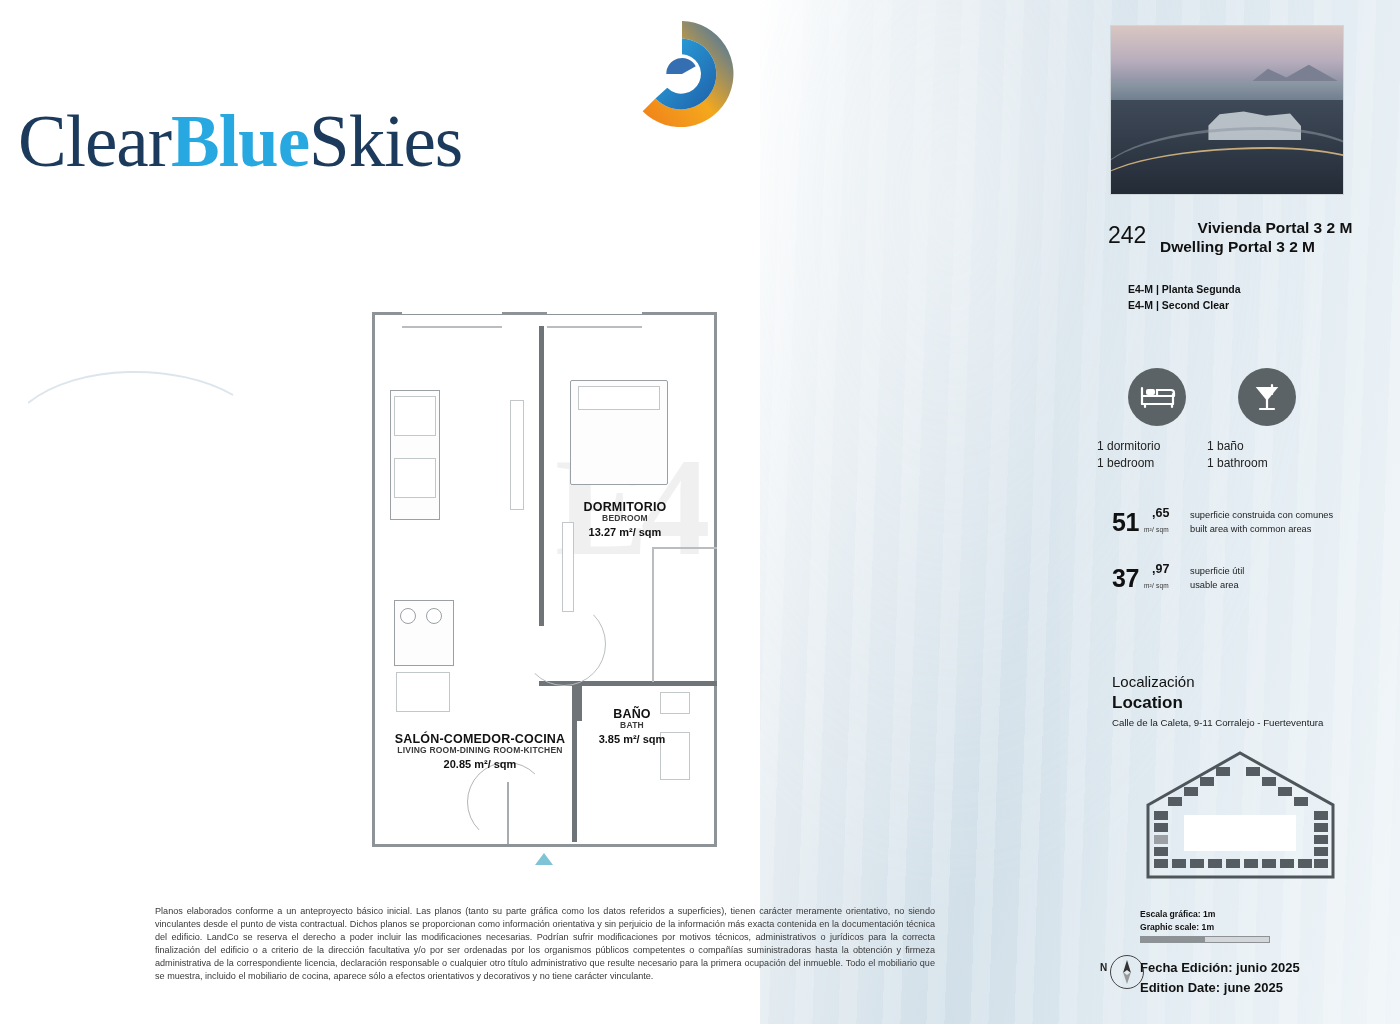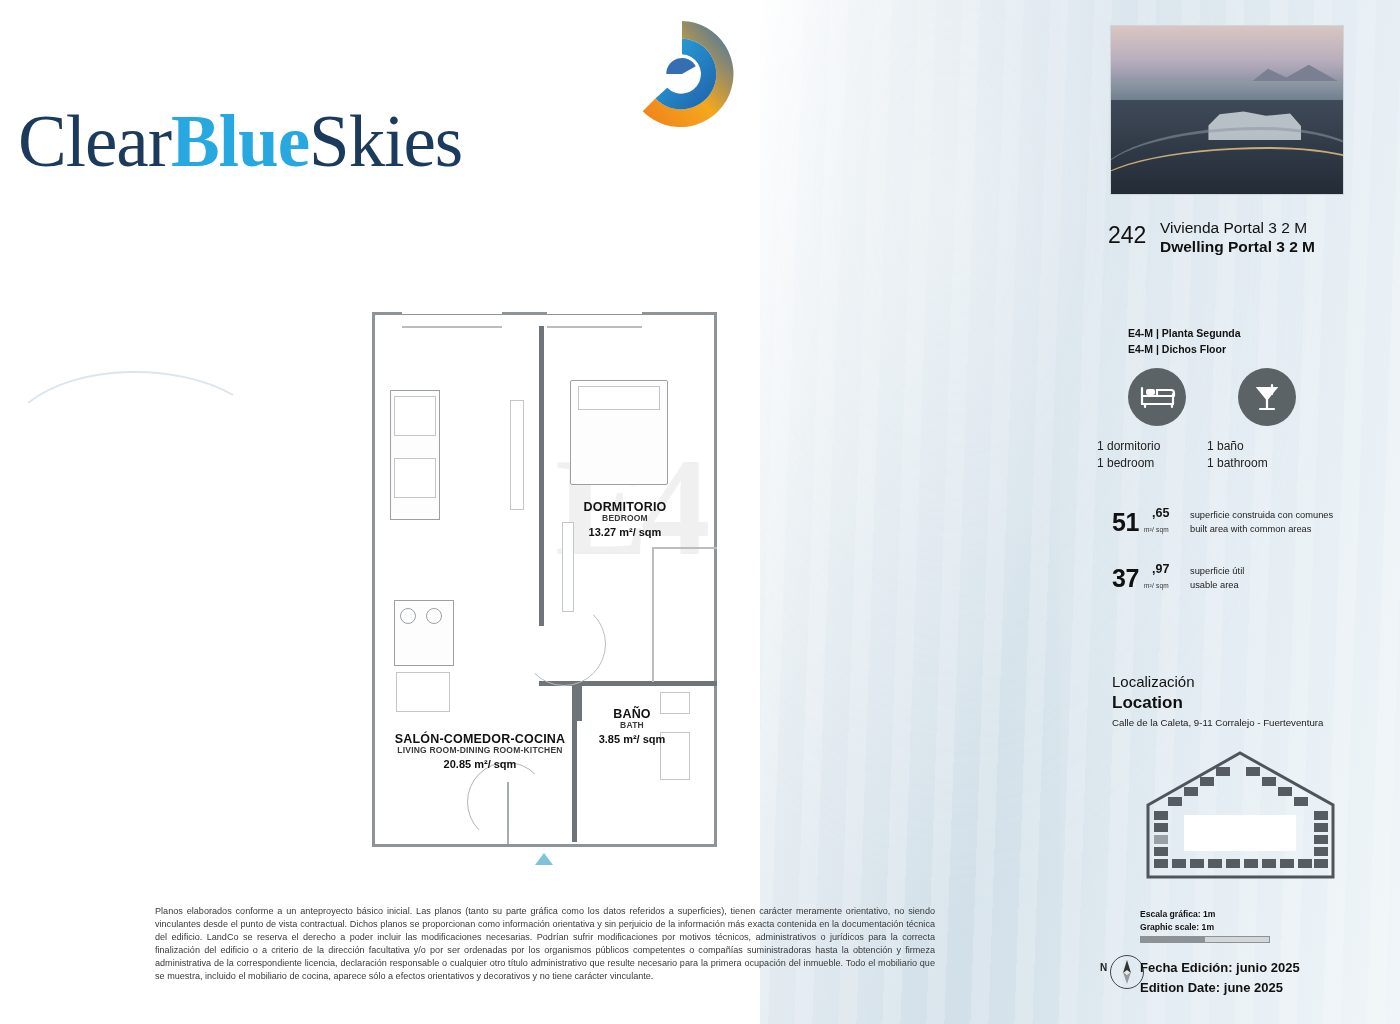--- a/index.html
+++ b/index.html
@@ -91,23 +91,23 @@
   .photo .bld{ position:absolute; left:42%; top:46%; width:40%; height:22%;
     background:#cfd6dc; opacity:.85;
     clip-path:polygon(0 60%, 12% 30%, 38% 22%, 62% 34%, 88% 28%, 100% 62%, 100% 100%, 0 100%); }
   .photo .road{ position:absolute; left:-6%; top:60%; width:118%; height:40%;
     border-top:3px solid #8e98a4; border-radius:60% 40% 0 0 / 80% 60% 0 0; opacity:.55; }
   .photo .road2{ position:absolute; left:-10%; top:72%; width:130%; height:34%;
     border-top:2px solid #f0c98a; border-radius:60% 40% 0 0 / 80% 60% 0 0; opacity:.8; }
 
   .unit-num{ position:absolute; left:8px; top:222px; font-size:23px; color:#111; font-weight:400;}
   .unit-title{ position:absolute; left:60px; top:218px; width:230px; }
-  .unit-title .l1{ font-size:15.5px; font-weight:400; color:#111; line-height:1.25;}
+  .unit-title .l1{ font-size:15.5px; font-weight:700; color:#111; line-height:1.25;text-align:center;}
   .unit-title .l2{ font-size:15.5px; font-weight:700; color:#111; line-height:1.25;}
-  .floor{ position:absolute; left:28px; top:282px; font-size:10.5px; font-weight:700; color:#111; line-height:1.5;margin-top:44px;}
+  .floor{ position:absolute; left:28px; top:282px; font-size:10.5px; font-weight:700; color:#111; line-height:1.5;}
 
   .icons{ position:absolute; left:10px; top:368px; width:250px; }
   .ico{ position:absolute; width:58px; height:58px; border-radius:50%; background:#5c6366; }
   .ico-cap{ position:absolute; width:120px; text-align:left; font-size:12px; color:#222; line-height:1.45; }
 
   .areas{ position:absolute; left:12px; top:505px; width:270px; }
   .area-row{ position:relative; height:44px; }
   .area-big{ position:absolute; left:0; top:3px; font-size:25px; font-weight:700; color:#111; letter-spacing:-.5px;}
   .area-dec{ position:absolute; left:40px; top:1px; font-size:12.5px; font-weight:700; color:#111;}
   .area-unit{ position:absolute; left:32px; top:21px; font-size:6.5px; color:#333; letter-spacing:.2px;}
@@ -245,21 +245,21 @@
     <div class="road2"></div>
   </div>
 
   <div class="unit-num">242</div>
   <div class="unit-title">
     <div class="l1">Vivienda Portal 3 2 M</div>
     <div class="l2">Dwelling Portal 3 2 M</div>
   </div>
   <div class="floor">
     <div>E4-M | Planta Segunda</div>
-    <div>E4-M | Dichos Floor</div>
+    <div>E4-M | Second Clear</div>
   </div>
 
   <div class="icons">
     <div class="ico" style="left:18px; top:0;">
       <svg viewBox="0 0 58 58" width="58" height="58">
         <g fill="none" stroke="#ffffff" stroke-width="2.2" stroke-linecap="round">
           <path d="M14 36 V20"></path>
           <path d="M14 36 H45"></path>
           <path d="M45 36 V26"></path>
           <path d="M14 28 H45"></path>

